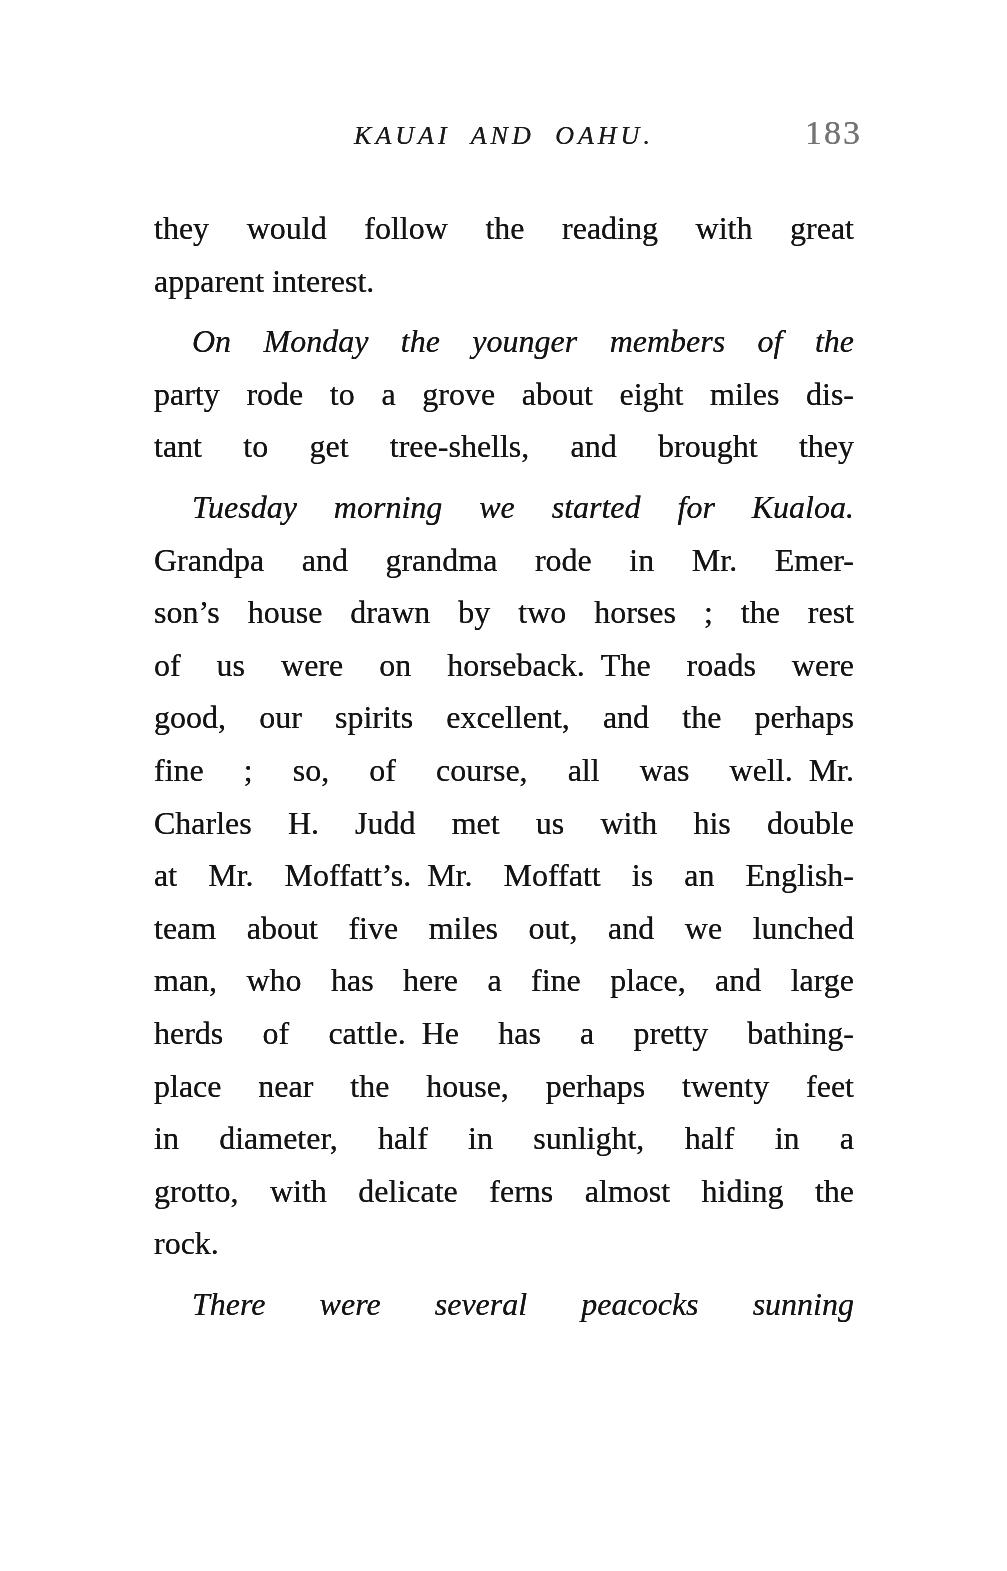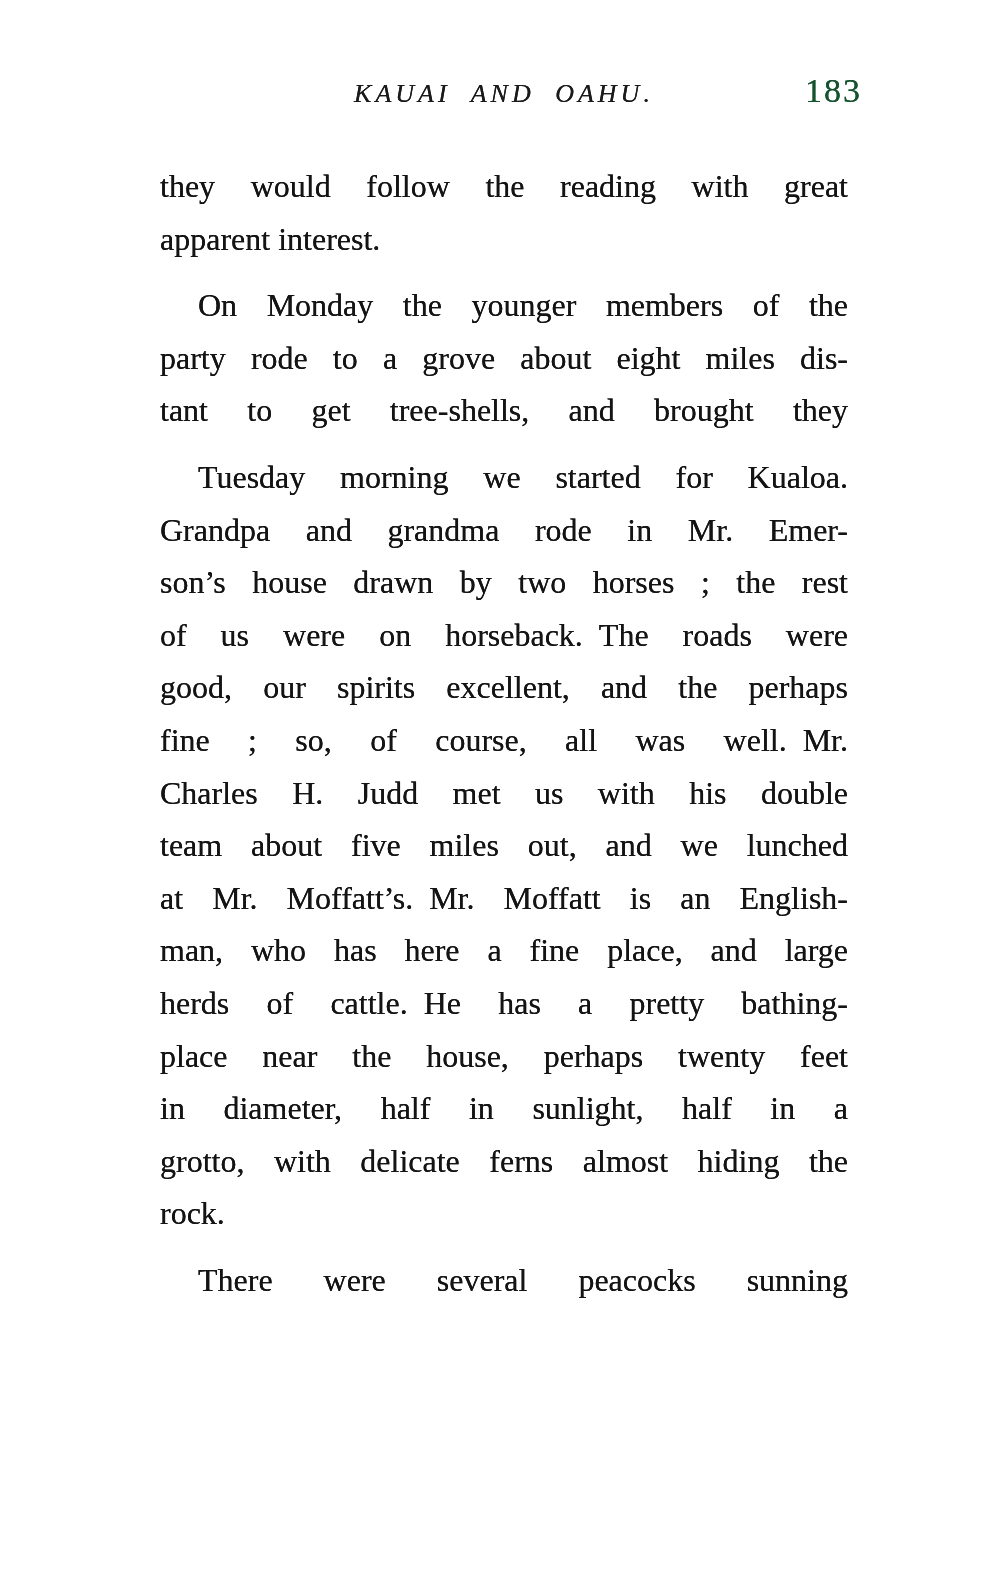--- a/index.html
+++ b/index.html
@@ -20,21 +20,21 @@
     overflow: hidden;
   }
   .content {
     position: absolute;
     left: 146px;
     top: 0;
     width: 716px;
   }
   .running-head {
     position: relative;
-    margin-top: 76px;
+    margin-top: 118px;
     height: 40px;
   }
   .head-title {
     position: absolute;
     left: 50%;
     top: 3px;
     transform: translateX(-50%);
     font-style: italic;
     font-size: 26px;
     letter-spacing: 4px;
@@ -42,44 +42,45 @@
     white-space: nowrap;
     color: #1a1a1a;
     text-shadow: 0 0 0.5px currentColor;
   }
   .head-page-number {
     position: absolute;
     right: 0;
     top: -4px;
     font-size: 34px;
     letter-spacing: 2px;
-    color: #14532d;
+    color: #737373;
     text-shadow: 0 0 0.6px currentColor;
   }
   .body-text {
     margin-top: 44px;
     color: #141414;
   }
   .line {
     font-size: 32px;
     line-height: 52.6px;
     text-align: justify;
     text-align-last: justify;
     text-justify: inter-word;
     text-shadow: 0 0 0.6px currentColor;
     white-space: normal;
   }
   .line.no-just {
     text-align-last: left;
   }
   .line.indent {
     padding-left: 38px;
+    font-style: italic;
   }
   .paragraph {
-    margin: 14px;
+    margin: 8px;
   }
 </style>
 </head>
 <body>
 
 <div class="page" style="background: rgb(255, 255, 255);">
   <div class="content">
     <header class="running-head">
       <span class="head-title">KAUAI AND OAHU.</span>
       <span class="head-page-number">183</span>
@@ -95,22 +96,22 @@
           <div class="line">tant to get tree-shells, and brought they</div>
         </div>
         <div class="paragraph">
           <div class="line indent">Tuesday morning we started for Kualoa.</div>
           <div class="line">Grandpa and grandma rode in Mr. Emer-</div>
           <div class="line">son’s house drawn by two horses ; the rest</div>
           <div class="line">of us were on horseback. The roads were</div>
           <div class="line">good, our spirits excellent, and the perhaps</div>
           <div class="line">fine ; so, of course, all was well. Mr.</div>
           <div class="line">Charles H. Judd met us with his double</div>
+          <div class="line">at Mr. Moffatt’s. Mr. Moffatt is an English-</div>
           <div class="line">team about five miles out, and we lunched</div>
-          <div class="line">at Mr. Moffatt’s. Mr. Moffatt is an English-</div>
           <div class="line">man, who has here a fine place, and large</div>
           <div class="line">herds of cattle. He has a pretty bathing-</div>
           <div class="line">place near the house, perhaps twenty feet</div>
           <div class="line">in diameter, half in sunlight, half in a</div>
           <div class="line">grotto, with delicate ferns almost hiding the</div>
           <div class="line no-just">rock.</div>
         </div>
         <div class="paragraph">
           <div class="line indent">There were several peacocks sunning</div>
         </div>

